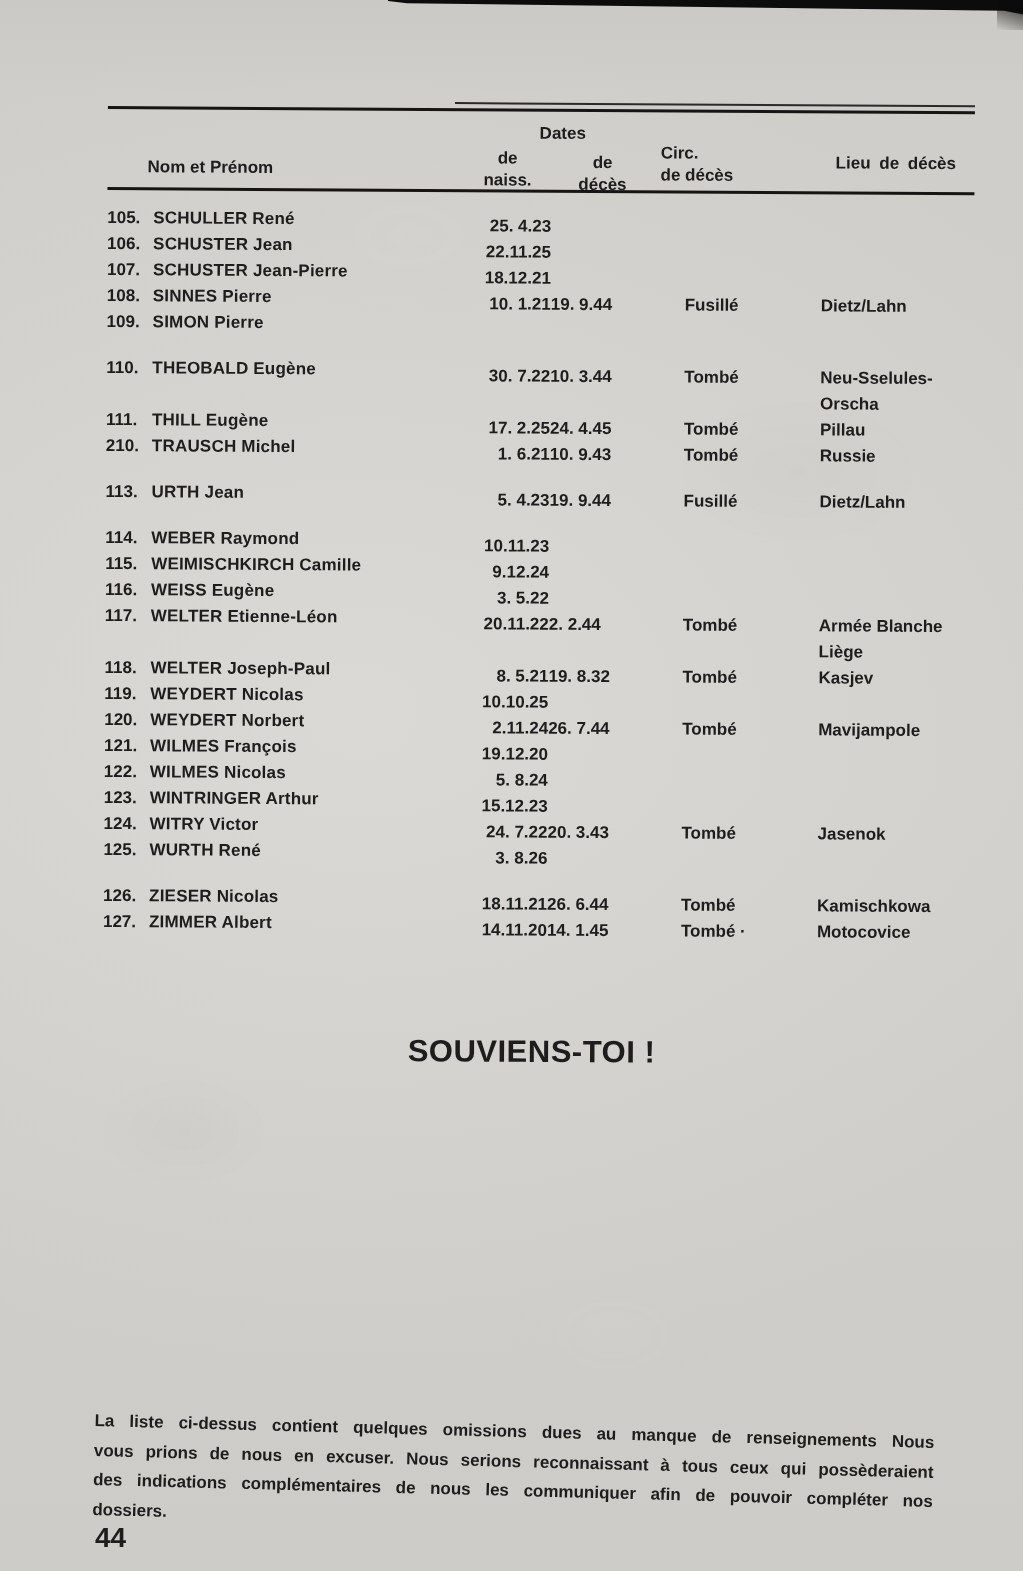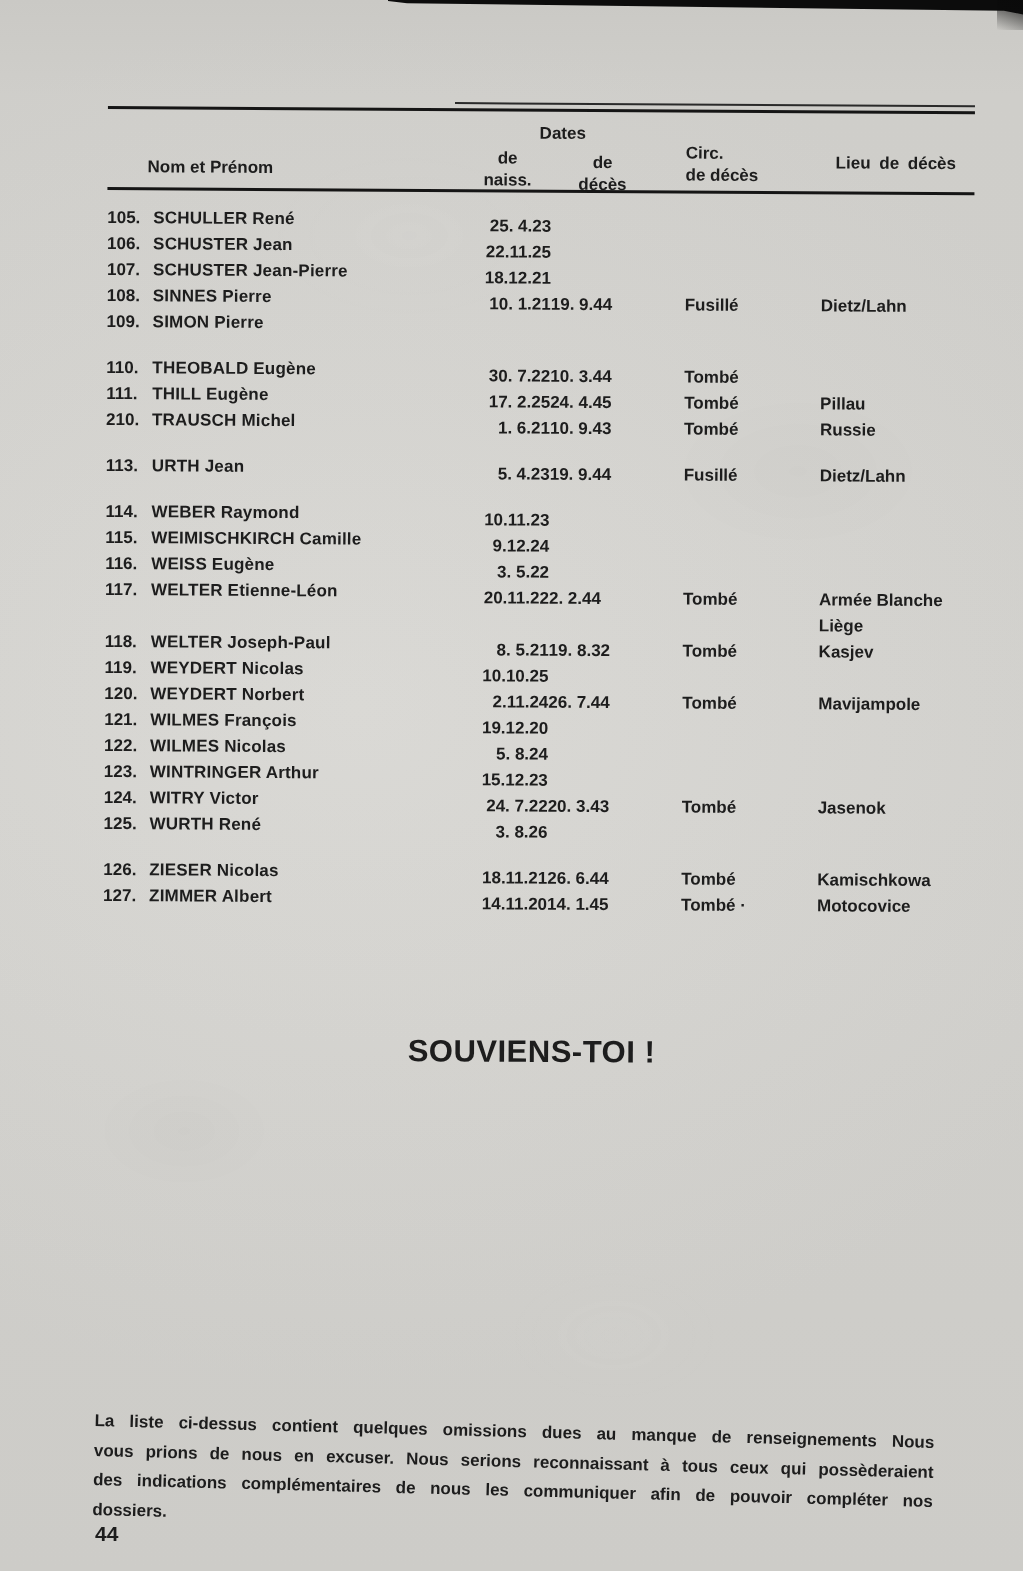--- a/index.html
+++ b/index.html
@@ -39,21 +39,21 @@
     transform:rotate(0.35deg);transform-origin:0 0;
     font-weight:bold;font-size:17px;
   }
   .rule{background:#151515;height:3px;width:100%;}
   .rule.ghost{height:2px;width:60%;margin-left:40%;margin-bottom:4px;background:#2a2a2a;}
   .thead{position:relative;height:78px;}
   .h-name{position:absolute;left:40px;top:32px;margin-top:16px;}
   .h-dates{position:absolute;left:364px;width:182px;top:12px;text-align:center;}
   .h-birth{position:absolute;left:356px;width:88px;top:36px;text-align:center;line-height:22px;white-space:pre-line;}
   .h-death{position:absolute;left:444px;width:102px;top:40px;text-align:center;line-height:22px;white-space:pre-line;}
-  .h-circ{position:absolute;left:578px;top:30px;line-height:22px;white-space:pre-line;}
+  .h-circ{position:absolute;left:553px;top:30px;line-height:22px;white-space:pre-line;}
   .h-lieu{position:absolute;left:728px;top:40px;word-spacing:4px;}
 
   .tbody{padding-top:15px;}
   .tgroup{margin-bottom:20px;}
   .tgroup:last-child{margin-bottom:0;}
   .trow{
     display:grid;
     grid-template-columns:40px 324px 80px 102px 168px 153px;
     line-height:26px;min-height:26px;
   }
@@ -74,21 +74,21 @@
   .footer{
     position:absolute;left:95px;top:1406px;width:840px;
     transform:rotate(1.5deg);transform-origin:0 0;
     font-weight:bold;font-size:17px;line-height:29.5px;word-spacing:2px;
   }
   .fline{text-align:justify;text-align-last:justify;}
   .fline.last{text-align:left;text-align-last:left;}
 
   .pagenum{
     position:absolute;left:95px;top:1522px;
-    font-weight:bold;font-size:21px;
+    font-weight:bold;font-size:28px;
   }
 </style>
 </head>
 <body>
 
 <div class="top-wedge"></div>
 <div class="top-corner"></div>
 <div class="mottle"></div>
 
 <div class="table-block">
@@ -167,20 +167,24 @@
         </div>
     </div>
 
     <div class="tgroup">
       <div class="trow">
           <span class="c-num">110.</span>
           <span class="c-name">THEOBALD Eugène</span>
           <span class="c-birth">30. 7.22</span>
           <span class="c-death">10. 3.44</span>
           <span class="c-circ">Tombé</span>
+          <span class="c-lieu">
+            <span class="place">Neu-Sselules-</span>
+            <span class="place">Orscha</span>
+          </span>
         </div>
       <div class="trow">
           <span class="c-num">111.</span>
           <span class="c-name">THILL Eugène</span>
           <span class="c-birth">17. 2.25</span>
           <span class="c-death">24. 4.45</span>
           <span class="c-circ">Tombé</span>
           <span class="c-lieu">
             <span class="place">Pillau</span>
             <span class="place"></span>

